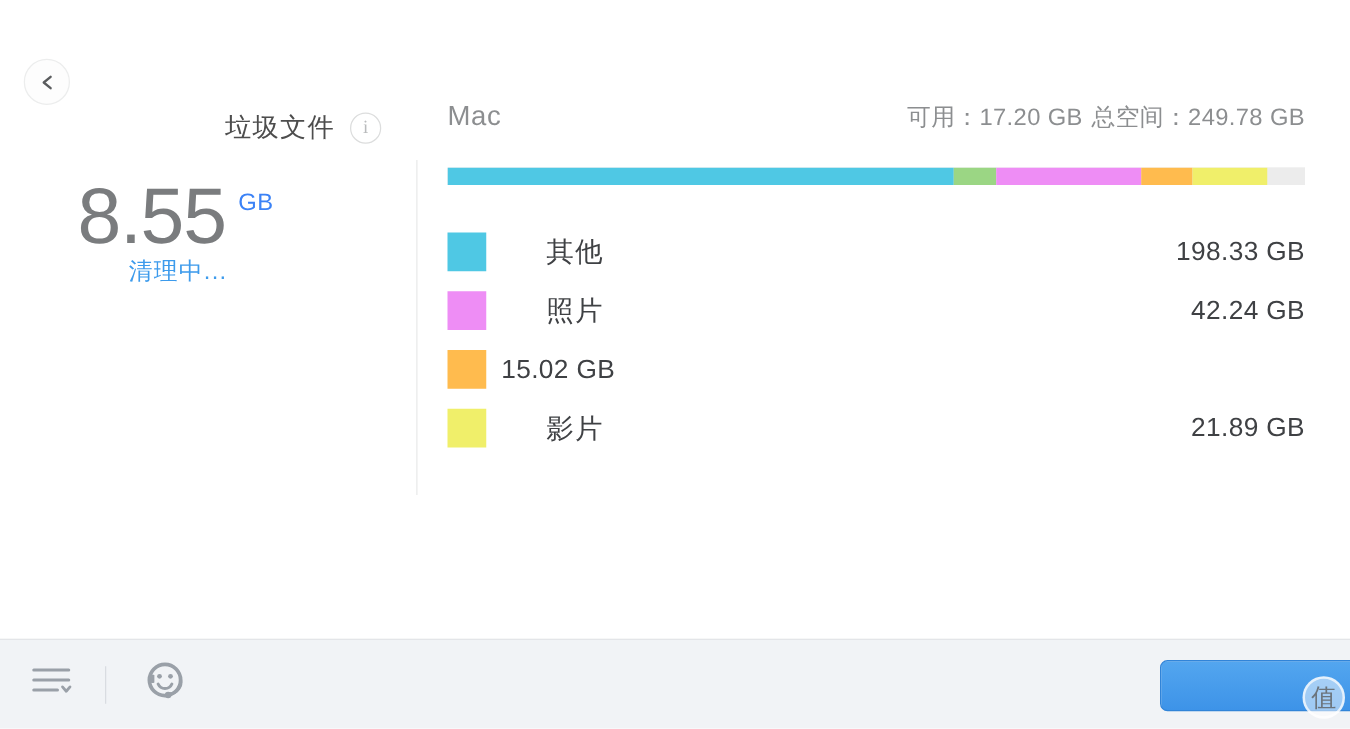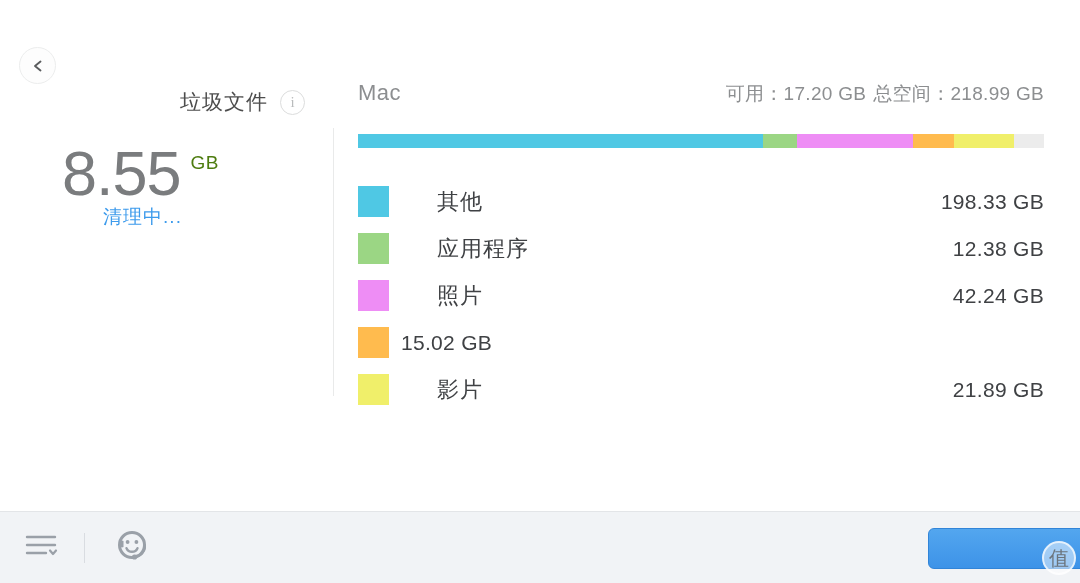--- a/index.html
+++ b/index.html
@@ -83,21 +83,21 @@
   }
   .size-num {
     font-size: 63px;
     line-height: 0.95;
     color: #7a7c7e;
     font-weight: 300;
     letter-spacing: -1px;
   }
   .size-unit {
     font-size: 19px;
-    color: #4d7c0f;
+    color: #3b82f6;
     margin-top: 8px;
     margin-left: 10px;
     letter-spacing: 0.5px;
   }
   .status-text {
     text-align: center;
     padding-right: 48px;
     font-size: 19px;
     color: #3d9bec;
     letter-spacing: 1px;
@@ -290,43 +290,38 @@
     </div>
     <div class="status-text">清理中...</div>
   </div>
 
   <div class="v-divider"></div>
 
   <div class="right-panel">
     <div class="right-head">
       <div class="disk-name">Mac</div>
       <div class="disk-stats">
-        <span>可用：</span><span>17.20 GB</span><span class="sep"></span><span>总空间：</span><span>218.99 GB</span>
+        <span>可用：</span><span>17.20 GB</span><span class="sep"></span><span>总空间：</span><span>249.78 GB</span>
       </div>
     </div>
 
     <div class="bar" id="storage-bar">
         <span style="width: 59.0239%; background: rgb(79, 200, 228);"></span>
         <span style="width: 4.95636%; background: rgb(155, 214, 132);"></span>
         <span style="width: 16.9109%; background: rgb(238, 141, 245);"></span>
         <span style="width: 6.01329%; background: rgb(255, 187, 78);"></span>
         <span style="width: 8.76371%; background: rgb(240, 239, 106);"></span>
         <span style="width: 4.33181%; background: rgb(236, 236, 236);"></span>
       </div>
 
     <div class="legend" id="legend-list">
         <div class="legend-row">
           <div class="swatch" style="background: rgb(79, 200, 228);"></div>
           <div class="legend-label">其他</div>
           <div class="legend-value">198.33 GB</div>
-        </div>
-        <div class="legend-row">
-          <div class="swatch" style="background: rgb(155, 214, 132);"></div>
-          <div class="legend-label">应用程序</div>
-          <div class="legend-value">12.38 GB</div>
         </div>
         <div class="legend-row">
           <div class="swatch" style="background: rgb(238, 141, 245);"></div>
           <div class="legend-label">照片</div>
           <div class="legend-value">42.24 GB</div>
         </div>
         <div class="legend-row">
           <div class="swatch" style="background: rgb(255, 187, 78);"></div>
           <div class="legend-value">15.02 GB</div>
         </div>

